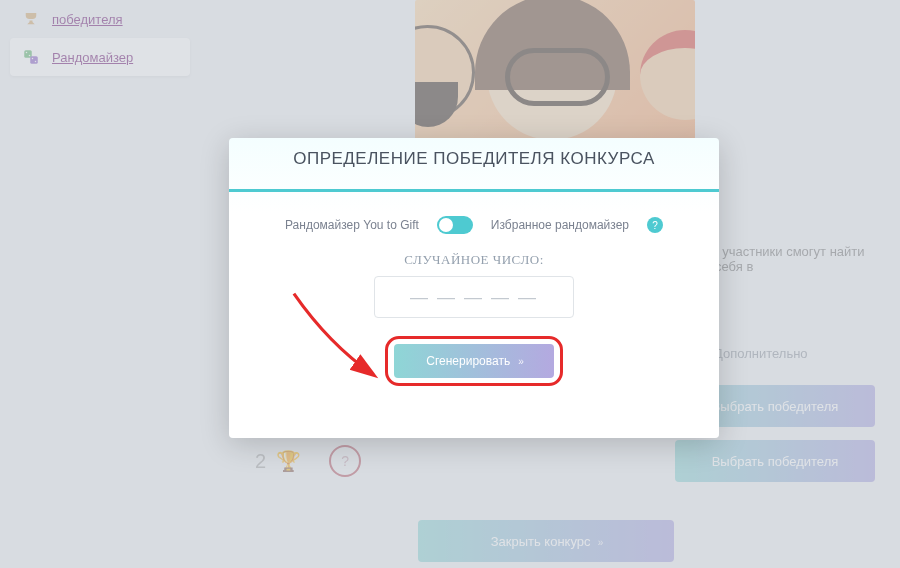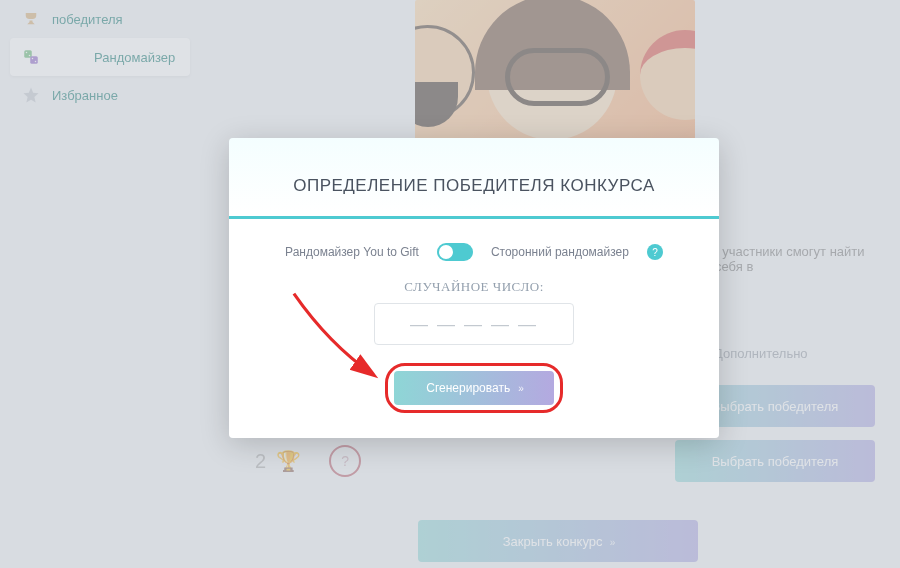--- a/index.html
+++ b/index.html
@@ -1,58 +1,58 @@
 <!DOCTYPE html>
 <html><head>
 <meta charset="utf-8">
 <style>
 * { box-sizing: border-box; margin: 0; padding: 0; font-family: Arial, sans-serif; }
 body { width: 900px; height: 568px; background: #eef0f3; position: relative; overflow: hidden; }
 
 
 .sidebar { position: absolute; top: 0; left: 0; width: 200px; padding: 0 10px; }
-.sidebar-item { display: flex; align-items: center; padding: 10px 12px; font-size: 13px; color: #0f766e; border-radius: 4px; cursor: pointer; }
-.sidebar-item.active { background: #fff; box-shadow: 0 1px 3px rgba(0,0,0,0.08); gap: 42px; }
+.sidebar-item { display: flex; align-items: center; padding: 10px 12px; font-size: 13px; color: #701a75; border-radius: 4px; cursor: pointer; text-decoration: underline; }
+.sidebar-item.active { background: #fff; box-shadow: 0 1px 3px rgba(0,0,0,0.08); }
 .sidebar-item .icon { width: 18px; height: 18px; margin-right: 12px; display: flex; align-items: center; justify-content: center; }
 
 
 .main { position: absolute; left: 220px; top: 0; right: 20px; }
 .hero-img { width: 280px; height: 150px; margin-left: 195px; background: linear-gradient(135deg, #f9d4a5 0%, #f4a26c 100%); border-radius: 2px; overflow: hidden; position: relative; }
 .avatar { position: absolute; border-radius: 50%; }
 .avatar.left { width: 95px; height: 95px; left: -35px; top: 25px; background: #f4c89b; border: 3px solid #4a3a2e; }
 .avatar.left::after { content:""; position:absolute; bottom:-10px; left:15px; width:60px; height:45px; background:#3a2d22; border-radius: 0 0 40px 40px; }
 .avatar.center { width: 130px; height: 130px; left: 72px; top: 10px; background: #f8dbb8; }
 .avatar.center::before { content:""; position:absolute; top:-15px; left:-12px; width:155px; height:95px; background:#6b4a35; border-radius: 80px 80px 0 0; }
 .avatar.center::after { content:""; position:absolute; top:38px; left:18px; width:95px; height:48px; border:5px solid #3a2a1e; border-radius:40px; background:transparent; }
 .avatar.right { width: 90px; height: 90px; right: -35px; top: 30px; background: #f4c89b; border-top: 18px solid #d84a3f; }
 .hint-text { position: absolute; left: 495px; top: 244px; font-size: 13px; color: #777; }
 .extra-link { position: absolute; left: 494px; top: 346px; font-size: 13px; color: #9096a0; }
 .action-button { position: absolute; width: 200px; height: 42px; border: none; border-radius: 4px; background: linear-gradient(90deg, #8bd4d4 0%, #a9a3e0 100%); color: #fff; font-size: 13px; cursor: pointer; }
 .btn-select1 { left: 455px; top: 385px; }
 .btn-select2 { left: 455px; top: 440px; }
-.btn-close { left: 198px; top: 520px; width: 280px; }
+.btn-close { left: 198px; top: 520px; width: 256px; }
 
 .winner-row { position: absolute; left: 35px; display: flex; align-items: center; font-size: 14px; color: #888; }
 .winner-row .num { font-size: 20px; color: #aaa; margin-right: 10px; }
 .winner-row .trophy-icon { color: #f0c44e; font-size: 20px; margin-right: 28px; }
 .winner-row .q-circle { width: 32px; height: 32px; border: 2px solid #b85966; border-radius: 50%; display: flex; align-items: center; justify-content: center; color: #c7a5b0; margin-right: 14px; font-size: 14px; }
 .row2 { top: 445px; }
 
 
 .modal-backdrop { position: absolute; inset: 0; background: rgba(200,205,212,0.58); }
 .modal { position: absolute; left: 229px; top: 138px; width: 490px; height: 300px; background: linear-gradient(180deg, #f4feff 0%, #fff 25%); border-radius: 4px; box-shadow: 0 6px 30px rgba(0,0,0,0.18); }
-.modal-title { text-align: center; padding: 38px 0 20px; font-size: 17px; letter-spacing: 0.5px; color: #4a5360; font-weight: normal; }
+.modal-title { text-align: center; padding: 11px 0 20px; font-size: 17px; letter-spacing: 0.5px; color: #4a5360; font-weight: normal; }
 .modal-divider { height: 3px; background: #4ecad1; margin: 0 0 24px; }
 .randomizer-row { display: flex; align-items: center; justify-content: center; gap: 18px; font-size: 12px; color: #7b8290; }
 .toggle { width: 36px; height: 18px; background: #4ecad1; border-radius: 10px; position: relative; cursor: pointer; }
 .toggle::after { content:""; position:absolute; width:14px; height:14px; background:#fff; border-radius:50%; top:2px; left:2px; }
 .help-circle { width: 16px; height: 16px; border-radius: 50%; background: #4ecad1; color: #fff; font-size: 10px; display: flex; align-items: center; justify-content: center; }
 .random-label { text-align: center; font-size: 13px; color: #94a0ae; letter-spacing: 0.5px; margin-top: 18px; font-family: Liberation Serif, serif; }
 .digits-box { width: 200px; height: 42px; border: 1px solid #e0e4e8; border-radius: 4px; margin: 8px auto 0; display: flex; align-items: center; justify-content: center; gap: 16px; color: #c3c9d0; font-size: 18px; letter-spacing: 2px; }
-.generate-wrap { width: 178px; height: 50px; border: 3px solid #e62a2a; border-radius: 20px; margin: 18px auto 6px; display: flex; align-items: center; justify-content: center; }
+.generate-wrap { width: 178px; height: 50px; border: 3px solid #e62a2a; border-radius: 14px; margin: 18px auto 6px; display: flex; align-items: center; justify-content: center; }
 .generate-btn { width: 160px; height: 34px; border: none; border-radius: 4px; background: linear-gradient(90deg, #8ed6d6 0%, #b4a9e0 100%); color: #fff; font-size: 12px; cursor: pointer; display:flex; align-items:center; justify-content:center; gap:8px;}
 .arrow-annot { position: absolute; left: 283px; top: 290px; width: 110px; height: 90px; pointer-events: none; }
 
 .chev { font-size: 10px; letter-spacing: -2px; opacity: 0.85; }
 </style>
 </head>
 <body>
 
 <div class="sidebar">
   <div class="sidebar-item">
@@ -69,28 +69,20 @@
           <rect x="3" y="3" width="10" height="10" rx="2" fill="#5eb56e"></rect>
           <rect x="11" y="11" width="10" height="10" rx="2" fill="#8a5fc6"></rect>
           <circle cx="6" cy="6" r="1" fill="#fff"></circle>
           <circle cx="10" cy="10" r="1" fill="#fff"></circle>
           <circle cx="14" cy="14" r="1" fill="#fff"></circle>
           <circle cx="18" cy="18" r="1" fill="#fff"></circle>
         </svg>
       </span>
     <span>Рандомайзер</span>
   </div>
-  <div class="sidebar-item">
-    <span class="icon">
-        <svg width="18" height="18" viewBox="0 0 24 24" fill="#c2c7ce">
-          <path d="M12 2l2.9 6.9L22 9.8l-5.5 4.8L18.2 22 12 18.3 5.8 22l1.7-7.4L2 9.8l7.1-.9L12 2z"></path>
-        </svg>
-      </span>
-    <span>Избранное</span>
-  </div>
 </div>
 
 <div class="main">
   <div class="hero-img">
     <div class="avatar left"></div>
     <div class="avatar center"></div>
     <div class="avatar right"></div>
   </div>
   <span class="hint-text">, участники смогут найти себя в</span>
   <span class="extra-link">Дополнительно</span>
@@ -106,21 +98,21 @@
 </div>
 
 <div class="modal-backdrop"></div>
 
 <div class="modal">
   <h2 class="modal-title">ОПРЕДЕЛЕНИЕ ПОБЕДИТЕЛЯ КОНКУРСА</h2>
   <div class="modal-divider"></div>
   <div class="randomizer-row">
     <span>Рандомайзер You to Gift</span>
     <div class="toggle"></div>
-    <span>Сторонний рандомайзер</span>
+    <span>Избранное рандомайзер</span>
     <span class="help-circle">?</span>
   </div>
   <div class="random-label">СЛУЧАЙНОЕ ЧИСЛО:</div>
   <div class="digits-box">— — — — —</div>
   <div class="generate-wrap">
     <button class="generate-btn">
       <span>Сгенерировать</span>
       <span class="chev">»</span>
     </button>
   </div>

